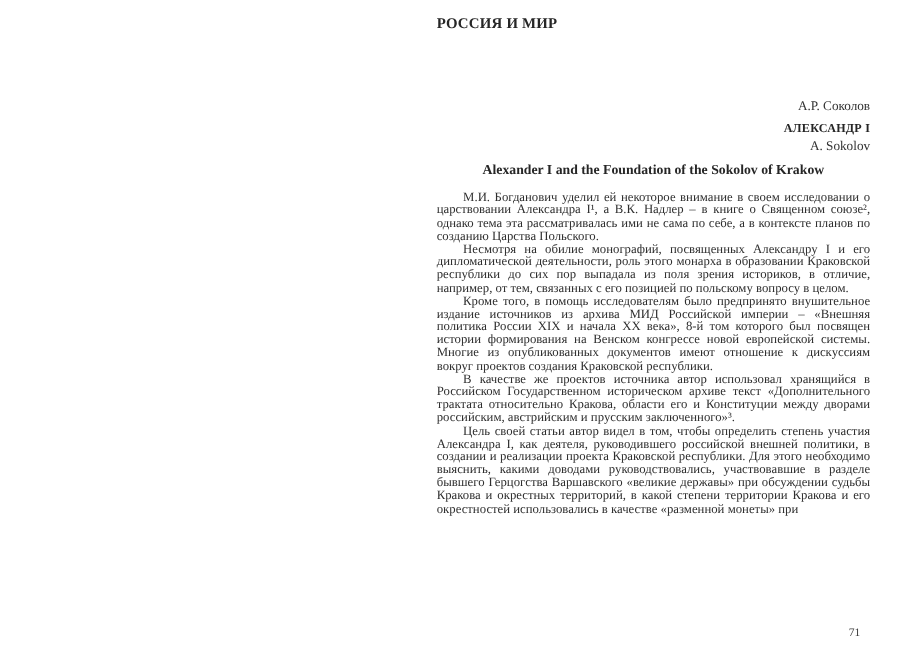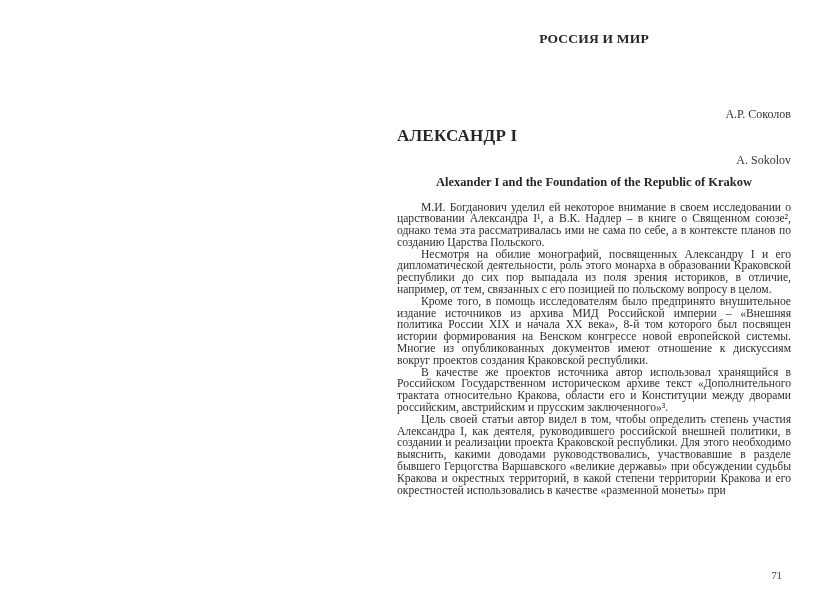--- a/index.html
+++ b/index.html
@@ -16,45 +16,45 @@
     font-family: "Liberation Serif", "DejaVu Serif", serif;
     color: #2b2b2b;
   }
   .content {
     position: absolute;
     left: 397px;
     top: 0;
     width: 394px;
   }
   .journal-header {
-    padding-top: 31px;
-    text-align: center;
+    padding-top: 13px;
+    text-align: left;
     font-weight: bold;
     font-size: 13.5px;
     line-height: 15px;
     letter-spacing: 0.2px;
     color: #262626;
   }
   .author-line {
     text-align: right;
     font-size: 12px;
     line-height: 14px;
     color: #333333;
   }
   .author-ru { margin-top: 61px; }
   .title-ru {
     margin: 8px 0 0 0;
-    text-align: left;
+    text-align: right;
     font-weight: bold;
-    font-size: 17px;
+    font-size: 11px;
     line-height: 13.5px;
     letter-spacing: 0.2px;
     color: #262626;
   }
-  .author-en { margin-top: 10px; }
+  .author-en { }
   .title-en {
     margin-top: 8px;
     text-align: center;
     font-weight: bold;
     font-size: 12.5px;
     line-height: 14px;
     color: #262626;
   }
   .body-text {
     margin-top: 13px;
@@ -87,21 +87,21 @@
     </div>
 
     <div class="author-line author-ru">А.Р. Соколов</div>
 
     <h1 class="title-ru">
       <span>АЛЕКСАНДР I</span><br>
     </h1>
 
     <div class="author-line author-en">A. Sokolov</div>
 
-    <div class="title-en">Alexander I and the Foundation of the Republic of Krakow</div>
+    <div class="title-en">Alexander I and the Foundation of the Sokolov of Krakow</div>
 
     <div class="body-text">
       <p>М.И. Богданович уделил ей некоторое внимание в своем исследовании о царствовании Александра I¹, а В.К. Надлер – в книге о Священном союзе², однако тема эта рассматривалась ими не сама по себе, а в контексте планов по созданию Царства Польского.</p>
       <p>Несмотря на обилие монографий, посвященных Александру I и его дипломатической деятельности, роль этого монарха в образовании Краковской республики до сих пор выпадала из поля зрения историков, в отличие, например, от тем, связанных с его позицией по польскому вопросу в целом.</p>
       <p>Кроме того, в помощь исследователям было предпринято внушительное издание источников из архива МИД Российской империи – «Внешняя политика России XIX и начала XX века», 8-й том которого был посвящен истории формирования на Венском конгрессе новой европейской системы. Многие из опубликованных документов имеют отношение к дискуссиям вокруг проектов создания Краковской республики.</p>
       <p>В качестве же проектов источника автор использовал хранящийся в Российском Государственном историческом архиве текст «Дополнительного трактата относительно Кракова, области его и Конституции между дворами российским, австрийским и прусским заключенного»³.</p>
       <p>Цель своей статьи автор видел в том, чтобы определить степень участия Александра I, как деятеля, руководившего российской внешней политики, в создании и реализации проекта Краковской республики. Для этого необходимо выяснить, какими доводами руководствовались, участвовавшие в разделе бывшего Герцогства Варшавского «великие державы» при обсуждении судьбы Кракова и окрестных территорий, в какой степени территории Кракова и его окрестностей использовались в качестве «разменной монеты» при</p>
     </div>
 
   </div>

